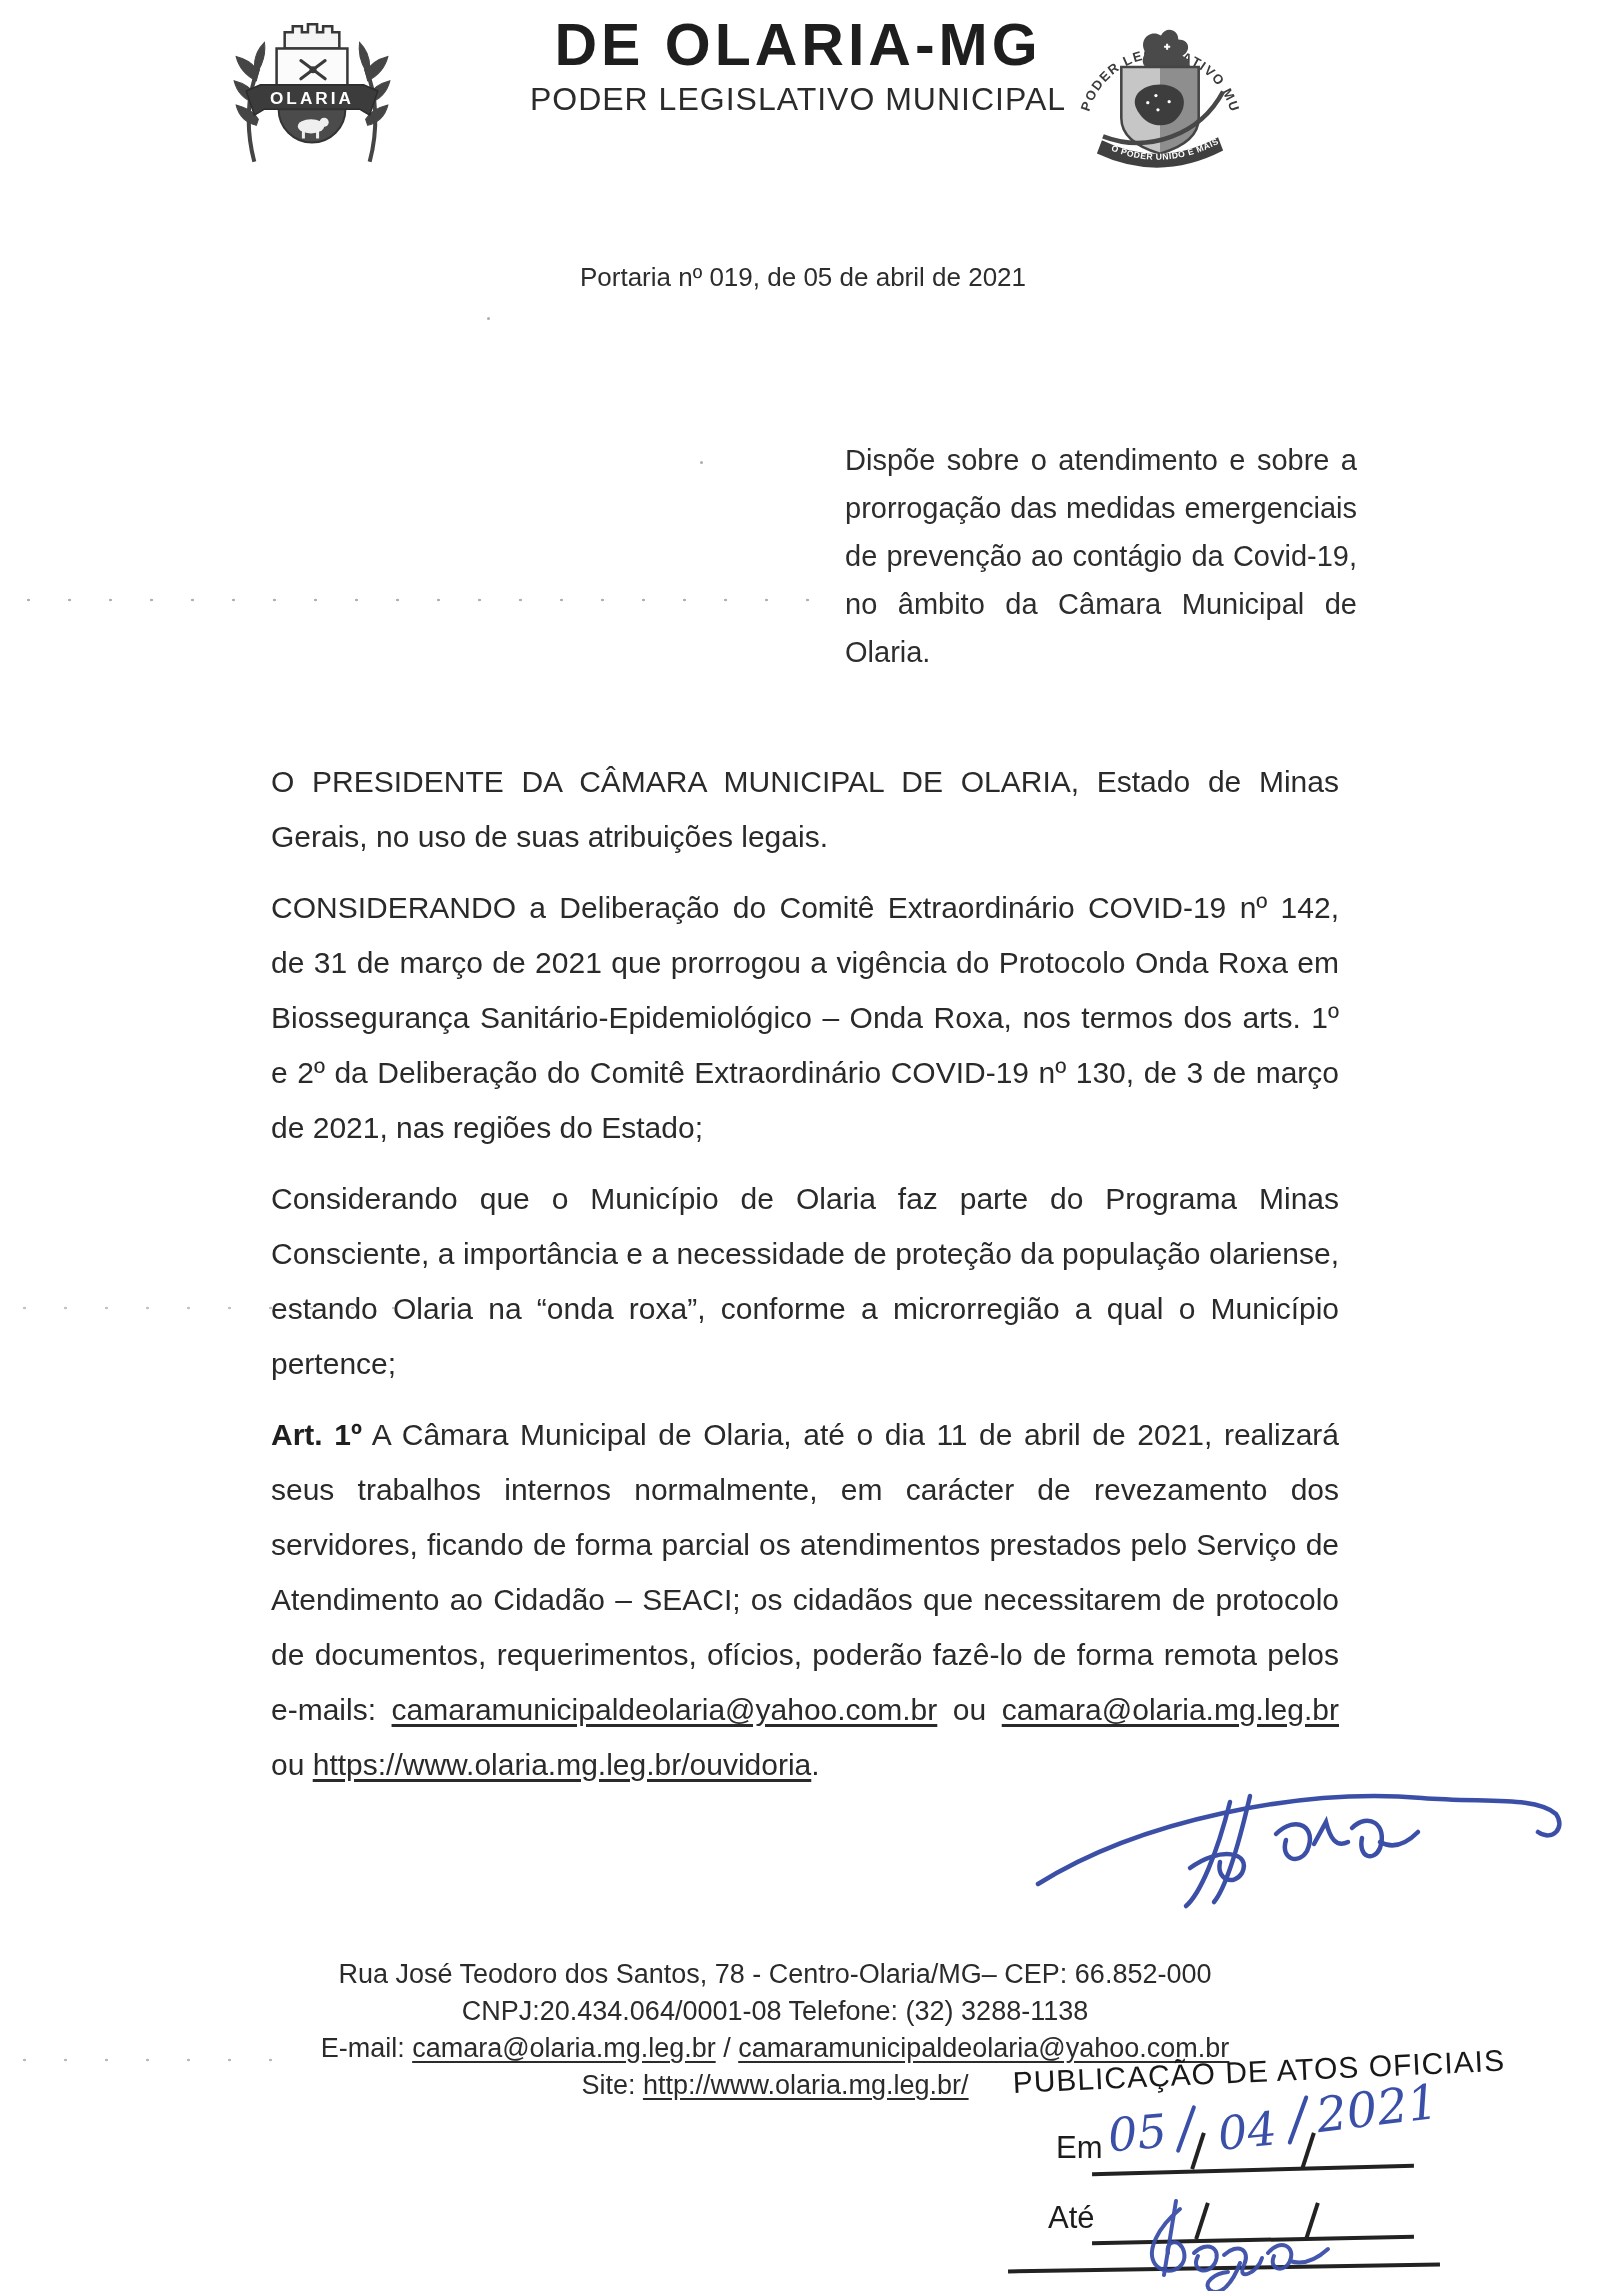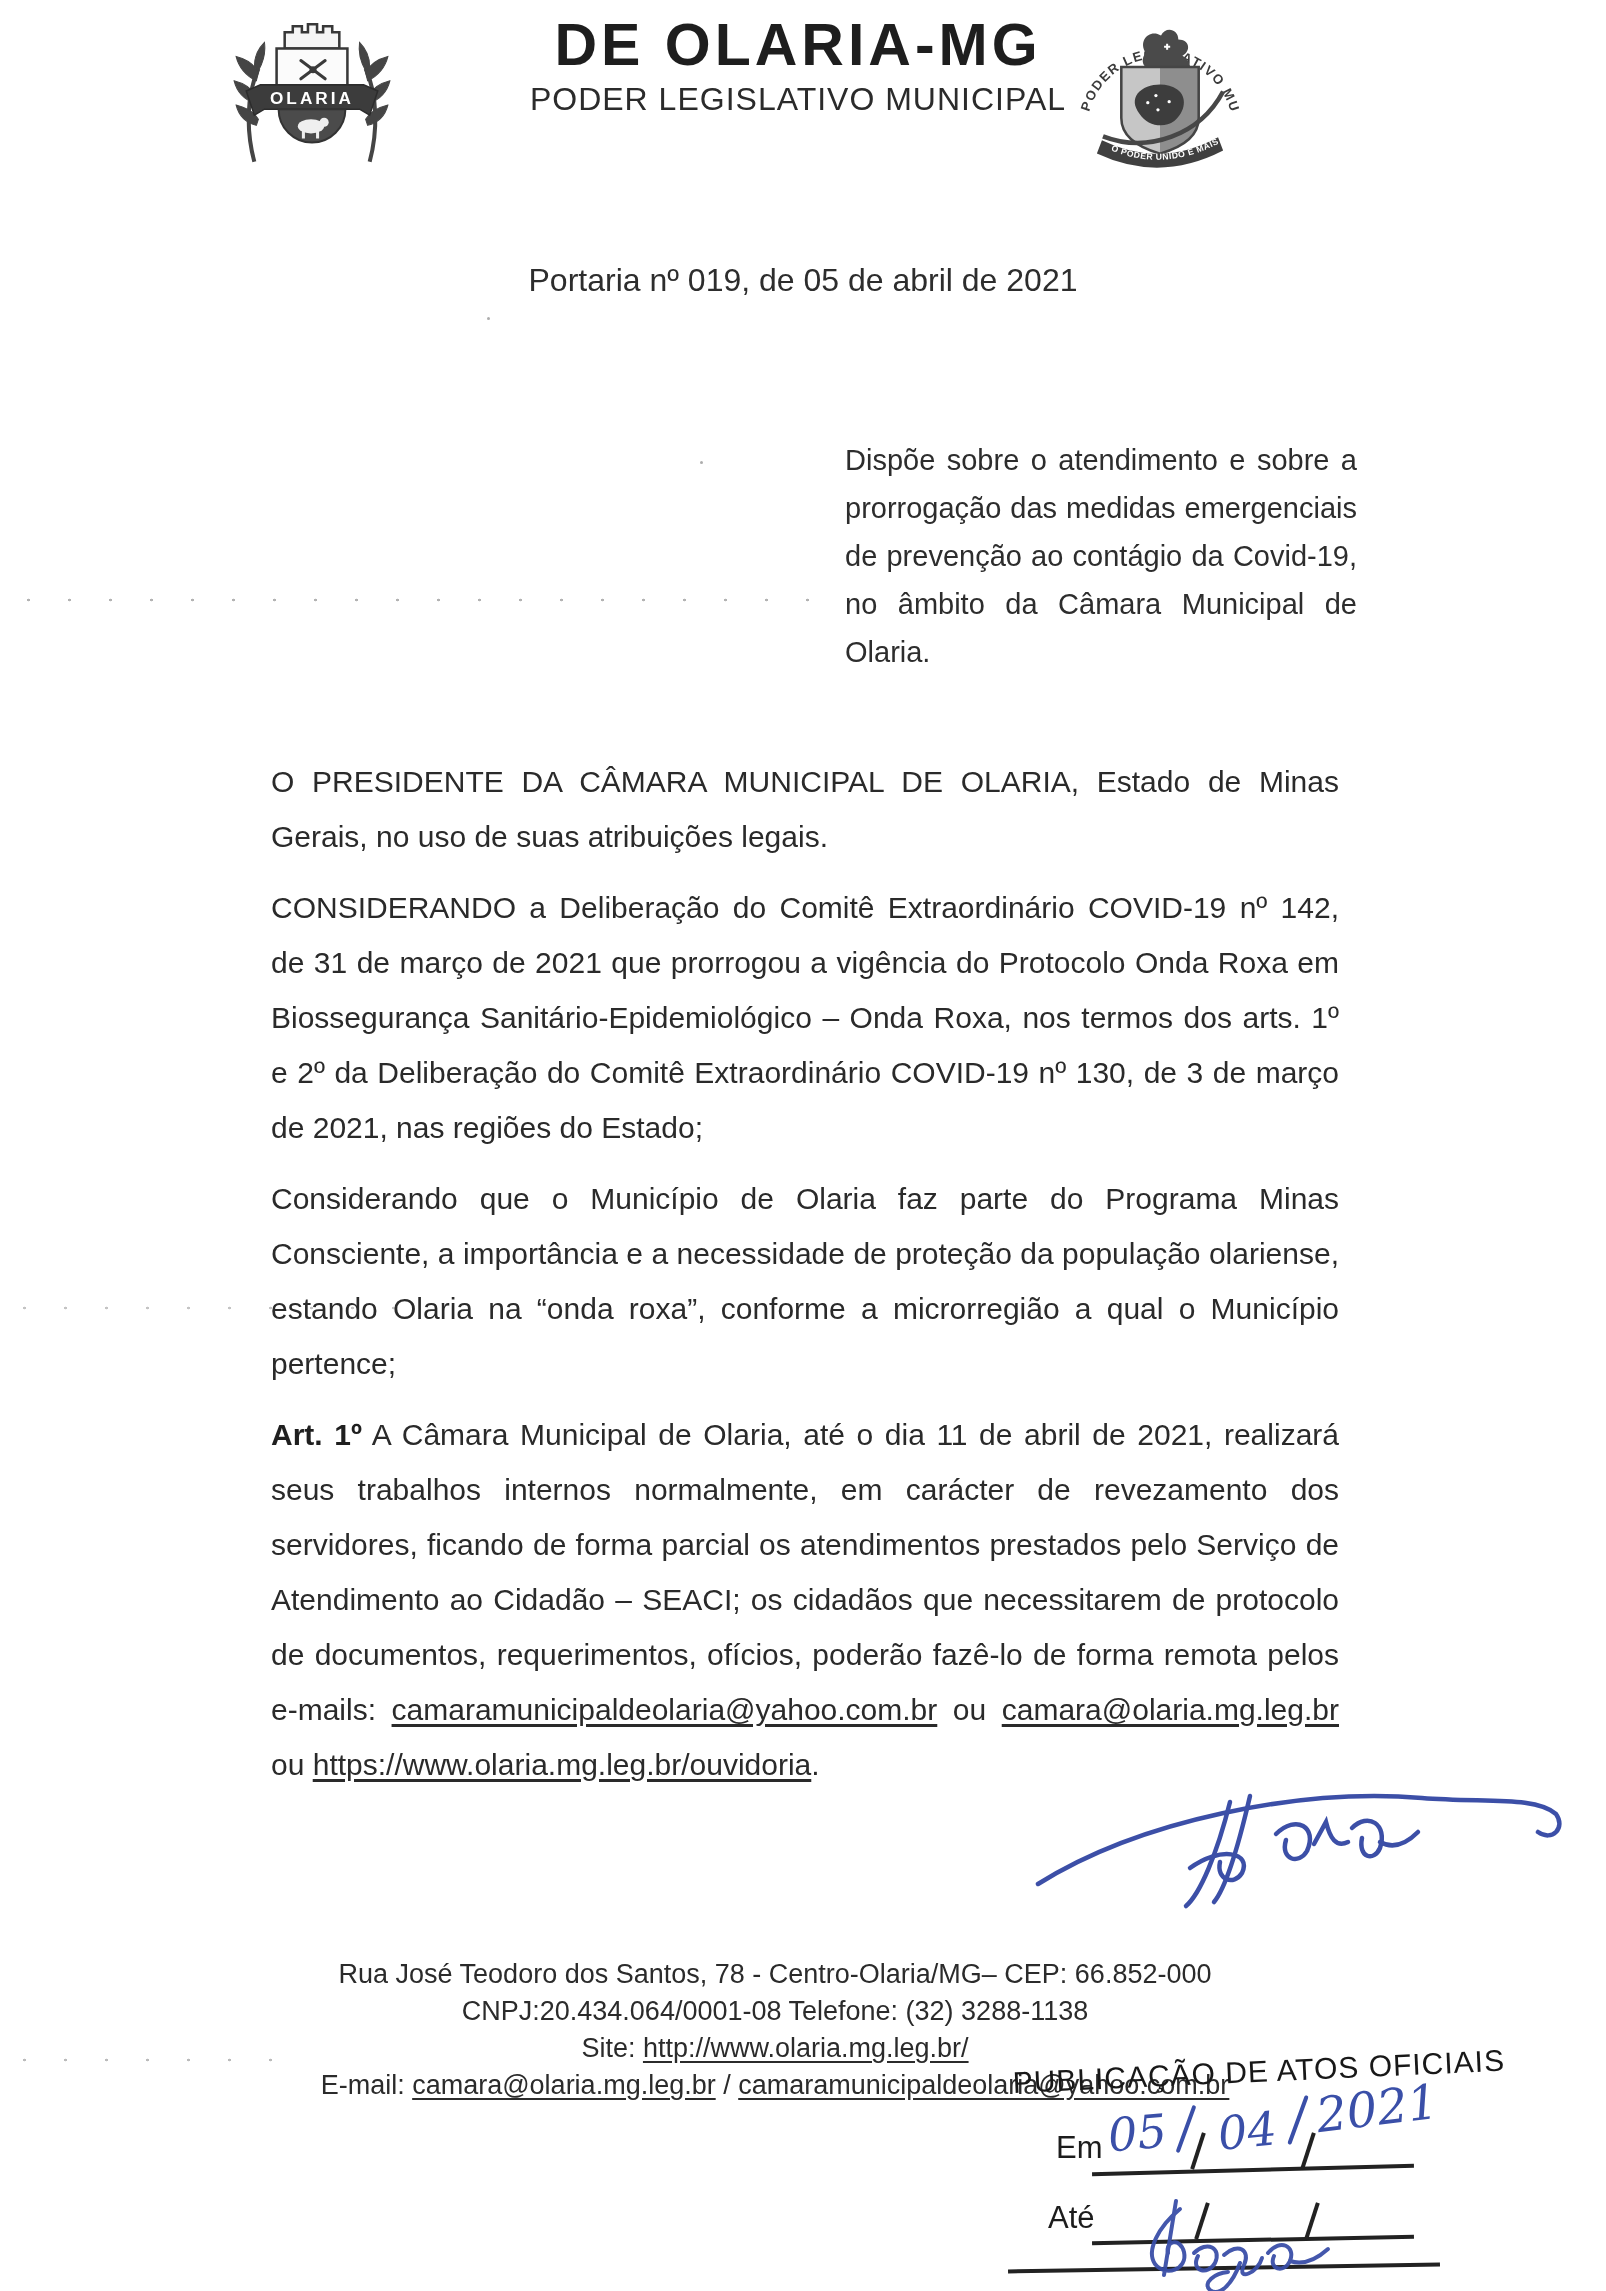--- a/index.html
+++ b/index.html
@@ -8,21 +8,21 @@
 
   
   .crest{position:absolute;left:226px;top:20px;width:172px;height:152px;}
   .headtitle{position:absolute;left:448px;top:16px;width:700px;text-align:center;line-height:1;}
   .ht1{font-size:58px;font-weight:bold;letter-spacing:1px;color:#1e1e1e;white-space:nowrap;}
   .ht2{font-size:59px;font-weight:bold;letter-spacing:4px;color:#1e1e1e;margin-top:0;white-space:nowrap;}
   .ht3{font-size:32px;letter-spacing:1px;color:#2b2b2b;margin-top:8px;white-space:nowrap;}
   .seal{position:absolute;left:1062px;top:8px;width:196px;height:168px;}
 
   
-  .portaria{position:absolute;left:0;top:262px;width:1606px;text-align:center;font-size:32px;color:#2d2d2d;}
+  .portaria{position:absolute;left:0;top:262px;width:1606px;text-align:center;font-size:26px;color:#2d2d2d;}
   .summary{position:absolute;left:845px;top:436px;width:512px;font-size:29px;line-height:48px;
            text-align:justify;color:#2d2d2d;}
   .body{position:absolute;left:255px;top:738px;width:1100px;font-size:30px;line-height:55px;
         text-align:justify;color:#2a2a2a;}
   .body p{margin:16px;}
   .resolve{margin-top:55px !important;}
   b{color:#1f1f1f;}
   .u{text-decoration:underline;text-underline-offset:4px;}
 
   
@@ -149,22 +149,22 @@
       <path d="M286,62 C306,42 328,55 317,79 C309,93 290,88 296,68"></path>
       <path d="M324,72 L336,50 C340,66 346,76 358,70"></path>
       <path d="M362,56 C378,40 398,52 390,76 C384,90 368,86 372,66"></path>
       <path d="M390,70 Q408,80 428,60"></path>
     </g>
   </svg>
 
   <div class="footer">
     <div>Rua José Teodoro dos Santos, 78 - Centro-Olaria/MG– CEP: 66.852-000</div>
     <div>CNPJ:20.434.064/0001-08 Telefone: (32) 3288-1138</div>
+    <div><span>E-mail: </span><span class="u">camara@olaria.mg.leg.br</span><span> / </span><span class="u">camaramunicipaldeolaria@yahoo.com.br</span></div>
     <div><span>Site: </span><span class="u">http://www.olaria.mg.leg.br/</span></div>
-    <div><span>E-mail: </span><span class="u">camara@olaria.mg.leg.br</span><span> / </span><span class="u">camaramunicipaldeolaria@yahoo.com.br</span></div>
   </div>
 
   <div class="stamp-title">PUBLICAÇÃO DE ATOS OFICIAIS</div>
 
   <div class="stamp-label" style="left:1056px;top:2130px;">Em</div>
   <div class="stamp-line" style="left:1092px;top:2168px;width:322px;transform:rotate(-1.5deg);"></div>
   <div class="slash" style="left:1196px;top:2132px;height:38px;"></div>
   <div class="slash" style="left:1306px;top:2132px;height:38px;"></div>
 
   <div class="hw" style="left:1108px;top:2106px;font-size:46px;transform:rotate(-5deg);">05</div>

